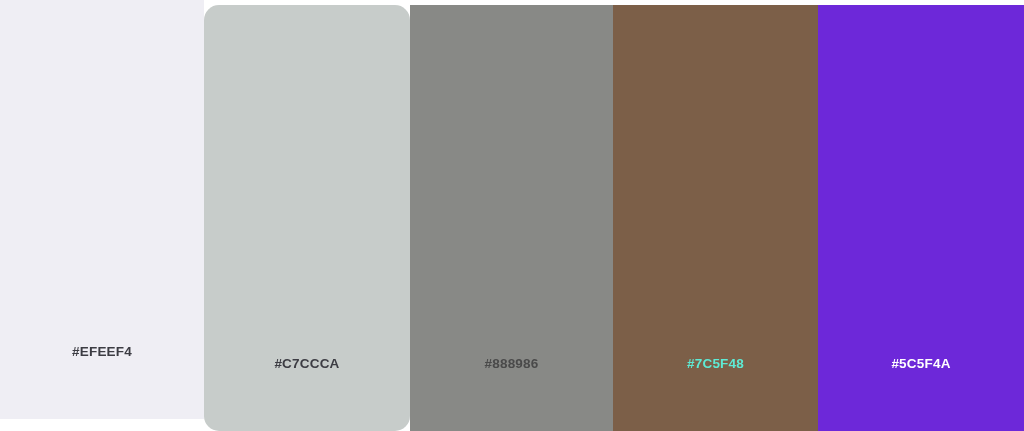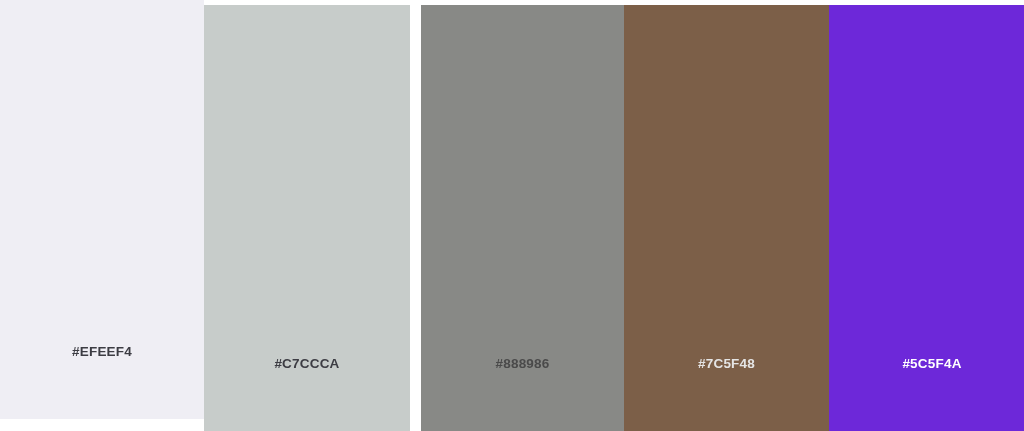--- a/index.html
+++ b/index.html
@@ -41,25 +41,25 @@
     padding-bottom: 61px;
   }
 </style>
 </head>
 <body>
 
 <div id="palette" style="background: rgb(255, 255, 255); width: 1024px; height: 431px;">
   <div class="swatch" style="background: rgb(239, 238, 244); width: 204px; flex: 0 0 204px; margin-top: 0px; margin-bottom: 12px; margin-left: 0px;">
     <span class="swatch-label" style="color: rgb(60, 60, 67);">#EFEEF4</span>
   </div>
-  <div class="swatch" style="background: rgb(199, 204, 202); width: 206px; flex: 0 0 206px; margin-top: 5px; margin-bottom: 0px; margin-left: 0px;">
+  <div class="swatch" style="background: rgb(199, 204, 202); width: 206px; flex: 0 0 206px; margin-top: 5px; margin-bottom: 0px; margin-left: 0px; border-radius: 15px;">
     <span class="swatch-label" style="color: rgb(60, 60, 67);">#C7CCCA</span>
   </div>
-  <div class="swatch" style="background: rgb(136, 137, 134); width: 203px; flex: 0 0 203px; margin-top: 5px; margin-bottom: 0px; margin-left: 11px;">
+  <div class="swatch" style="background: rgb(136, 137, 134); width: 203px; flex: 0 0 203px; margin-top: 5px; margin-bottom: 0px; margin-left: 0px;">
     <span class="swatch-label" style="color: rgb(74, 74, 74);">#888986</span>
   </div>
   <div class="swatch" style="background: rgb(124, 95, 72); width: 205px; flex: 0 0 205px; margin-top: 5px; margin-bottom: 0px; margin-left: 0px;">
-    <span class="swatch-label" style="color: #e5e5e5;">#7C5F48</span>
+    <span class="swatch-label" style="color: #5eead4;">#7C5F48</span>
   </div>
   <div class="swatch" style="background: #6d28d9; width: 206px; flex: 0 0 206px; margin-top: 5px; margin-bottom: 0px; margin-left: 0px;">
     <span class="swatch-label" style="color: rgb(255, 255, 255);">#5C5F4A</span>
   </div>
 </div>
 
 </body></html>

